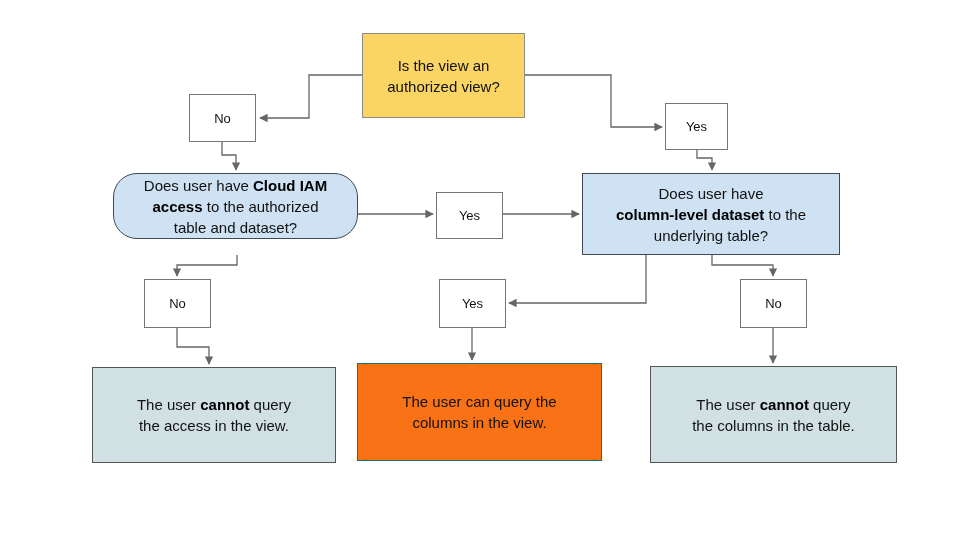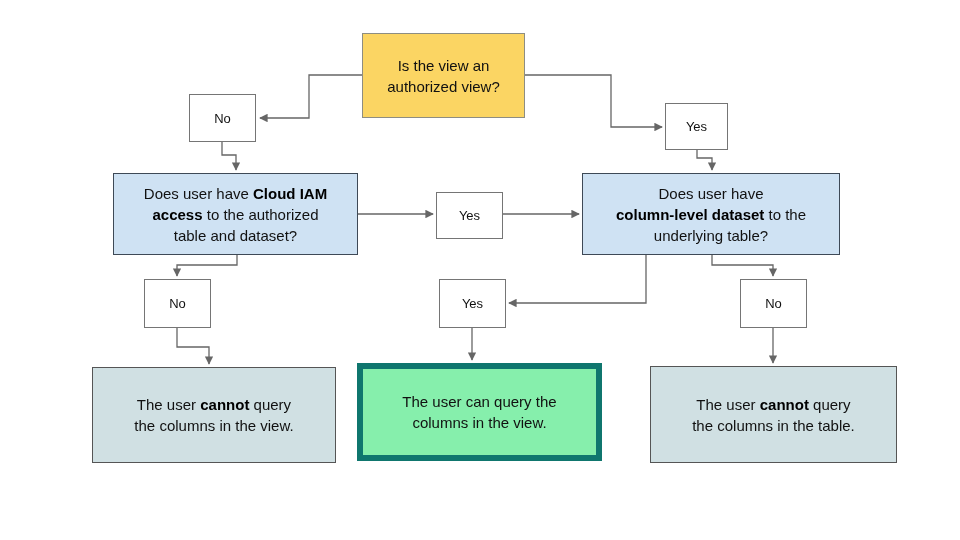--- a/index.html
+++ b/index.html
@@ -48,28 +48,28 @@
   .answer {
     background: #ffffff;
     border: 1px solid #757575;
   }
   .answer .txt { font-size: 13px; }
   .outcome-neg {
     background: #D0E0E3;
     border: 1px solid #555555;
   }
   .outcome-pos {
-    background: #86efac;
-    border: 6px solid #0f766e;
+    background: #f97316;
+    border: 1px solid #0f766e;
   }
   
   #root-box        { left: 362px; top: 33px;  width: 163px; height: 85px; }
   #no-top-box      { left: 189px; top: 94px;  width: 67px;  height: 48px; }
   #yes-top-box     { left: 665px; top: 103px; width: 63px;  height: 47px; }
-  #iam-box         { left: 113px; top: 173px; width: 245px; height: 82px; }
+  #iam-box         { left: 113px; top: 173px; width: 245px; height: 66px; border-radius: 24px; }
   #yes-mid-box     { left: 436px; top: 192px; width: 67px;  height: 47px; }
   #column-box      { left: 582px; top: 173px; width: 258px; height: 82px; }
   #no-left-box     { left: 144px; top: 279px; width: 67px;  height: 49px; }
   #yes-bottom-box  { left: 439px; top: 279px; width: 67px;  height: 49px; }
   #no-right-box    { left: 740px; top: 279px; width: 67px;  height: 49px; }
   #outcome-left-box   { left: 92px;  top: 367px; width: 244px; height: 96px; }
   #outcome-center-box { left: 357px; top: 363px; width: 245px; height: 98px; }
   #outcome-right-box  { left: 650px; top: 366px; width: 247px; height: 97px; }
 </style>
 </head>
@@ -135,21 +135,21 @@
   <div id="yes-bottom-box" class="node answer">
     <div class="txt">Yes</div>
   </div>
 
   <div id="no-right-box" class="node answer">
     <div class="txt">No</div>
   </div>
 
   <div id="outcome-left-box" class="node outcome-neg">
     <div class="txt"><span>The user </span><b>cannot</b><span> query
-the columns in the view.</span></div>
+the access in the view.</span></div>
   </div>
 
   <div id="outcome-center-box" class="node outcome-pos">
     <div class="txt">The user can query the
 columns in the view.</div>
   </div>
 
   <div id="outcome-right-box" class="node outcome-neg">
     <div class="txt"><span>The user </span><b>cannot</b><span> query
 the columns in the table.</span></div>

